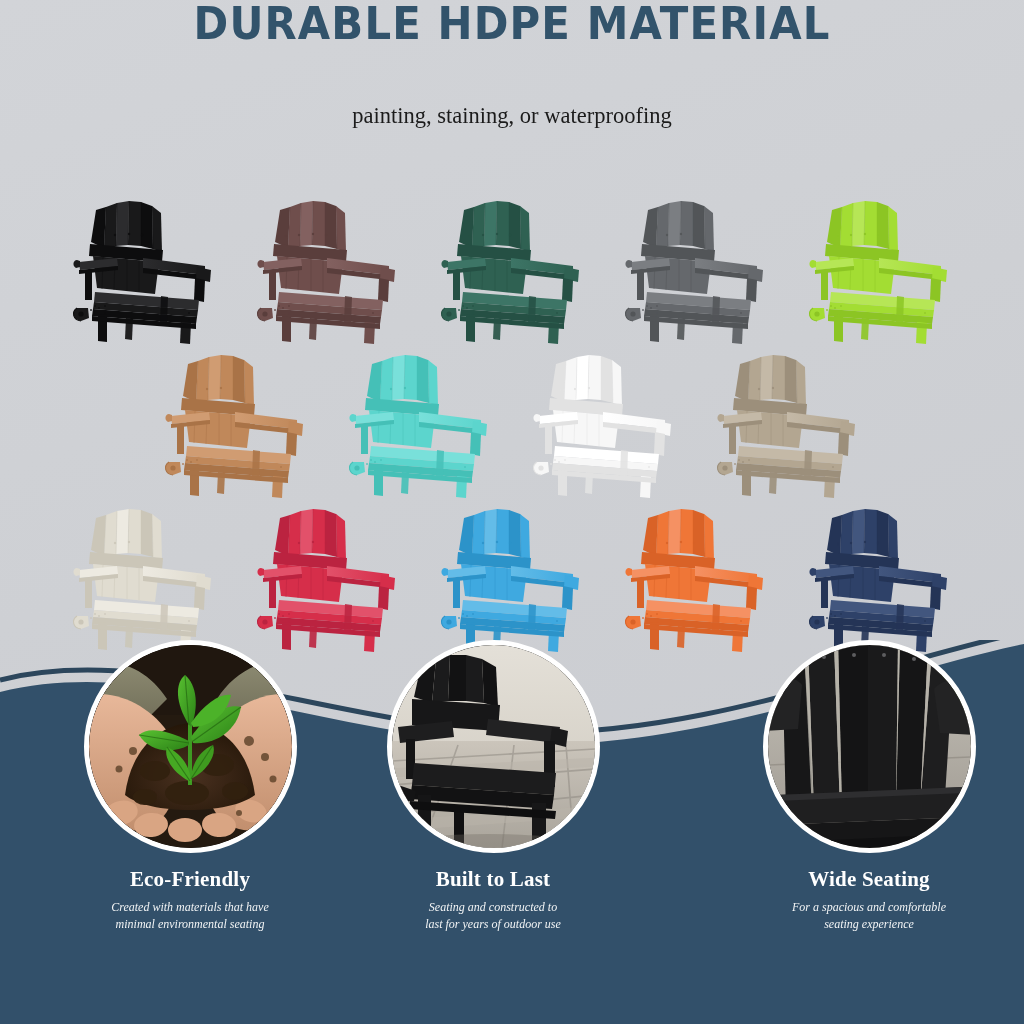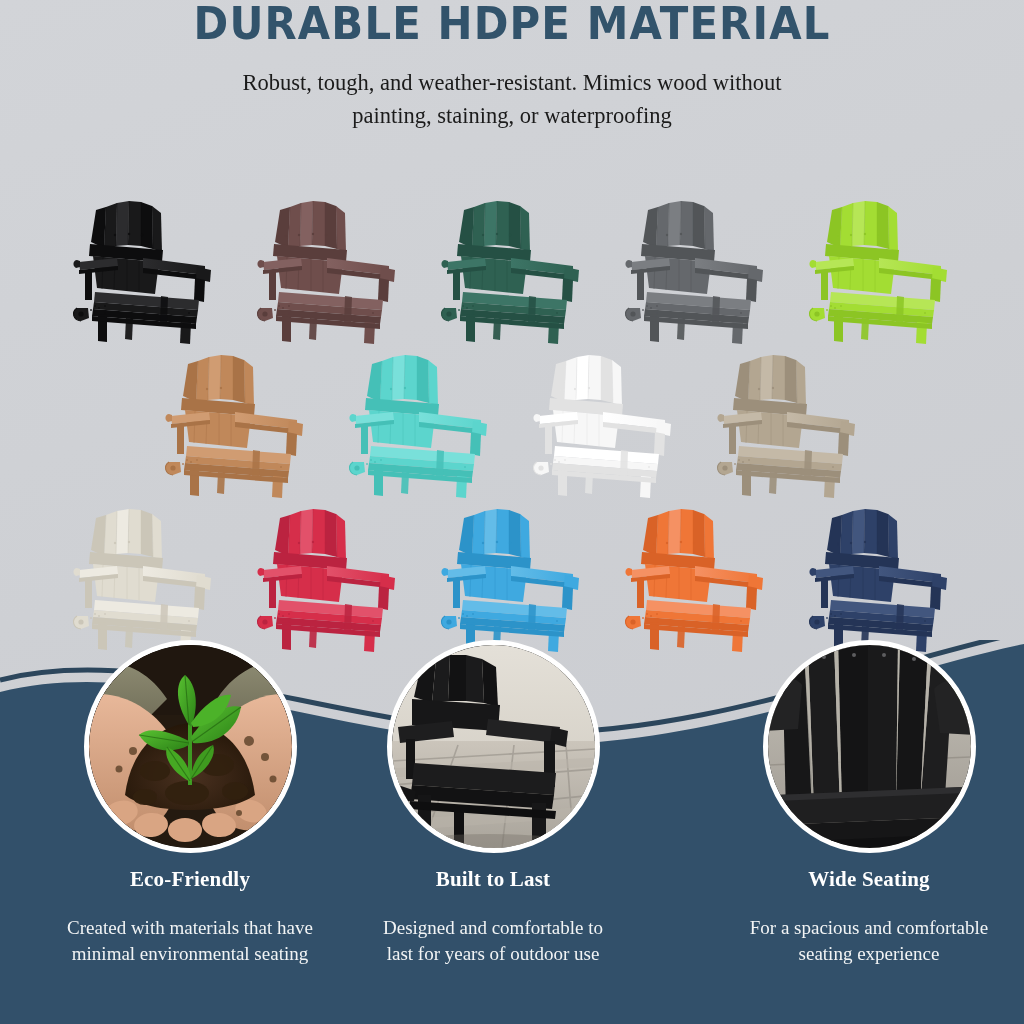--- a/index.html
+++ b/index.html
@@ -113,36 +113,37 @@
   .feature-title {
     font-family: Liberation Serif, serif;
     font-weight: 700;
     font-size: 21px;
     color: #ffffff;
     margin-top: 14px;
     letter-spacing: 0.2px;
   }
   .feature-desc {
     font-family: "Liberation Serif", serif;
-    font-size: 19px;
+    font-size: 12px;
     color: #f2f4f5;
     line-height: 1.38;
-    margin-top: 23px;
+    margin-top: 7px;
     padding: 0 6px;
+    font-style: italic;
   }
 </style>
 </head>
 <body>
 
 <div id="infographic" style="background: linear-gradient(160deg, rgb(210, 212, 216) 0%, rgb(206, 208, 212) 45%, rgb(201, 203, 208) 100%);">
 
   <div class="header">
     <h1 class="title" style="color: rgb(50, 83, 107);">DURABLE HDPE MATERIAL</h1>
     <p class="subtitle" style="color: rgb(27, 27, 27);">
-      <span>Robust, tough, and weather-resistant. Mimics wood without</span><br>
+      <br>
       <span>painting, staining, or waterproofing</span>
     </p>
   </div>
 
   <div class="chair-grid">
     <div class="chair-row row-1">
         <div class="chair-cell" title="Black">
   <svg width="150" height="148" viewBox="0 0 150 148" xmlns="http://www.w3.org/2000/svg">
     <defs>
       <linearGradient id="ch0a" x1="0" y1="0" x2="1" y2="0">
@@ -1511,21 +1512,21 @@
               <path d="M18,156 L164,166 L163,174 L17,164 Z" fill="#0e0e0f"></path>
 
               <path d="M6,140 C2,150 10,158 22,156 L24,146 Z" fill="#141415"></path>
             </g>
             <ellipse cx="96" cy="198" rx="86" ry="9" fill="#6f6a62" opacity="0.35"></ellipse>
           </g>
         </svg>
       </div>
       <div class="feature-title">Built to Last</div>
       <div class="feature-desc">
-        <span>Designed and comfortable to</span><br>
+        <span>Seating and constructed to</span><br>
         <span>last for years of outdoor use</span>
       </div>
     </div>
 
     <div class="feature f3">
       <div class="circle-photo">
         <svg width="203" height="203" viewBox="0 0 203 203" xmlns="http://www.w3.org/2000/svg">
           <defs>
             <clipPath id="clipWide">
                 <circle cx="101.5" cy="101.5" r="101.5"></circle>

